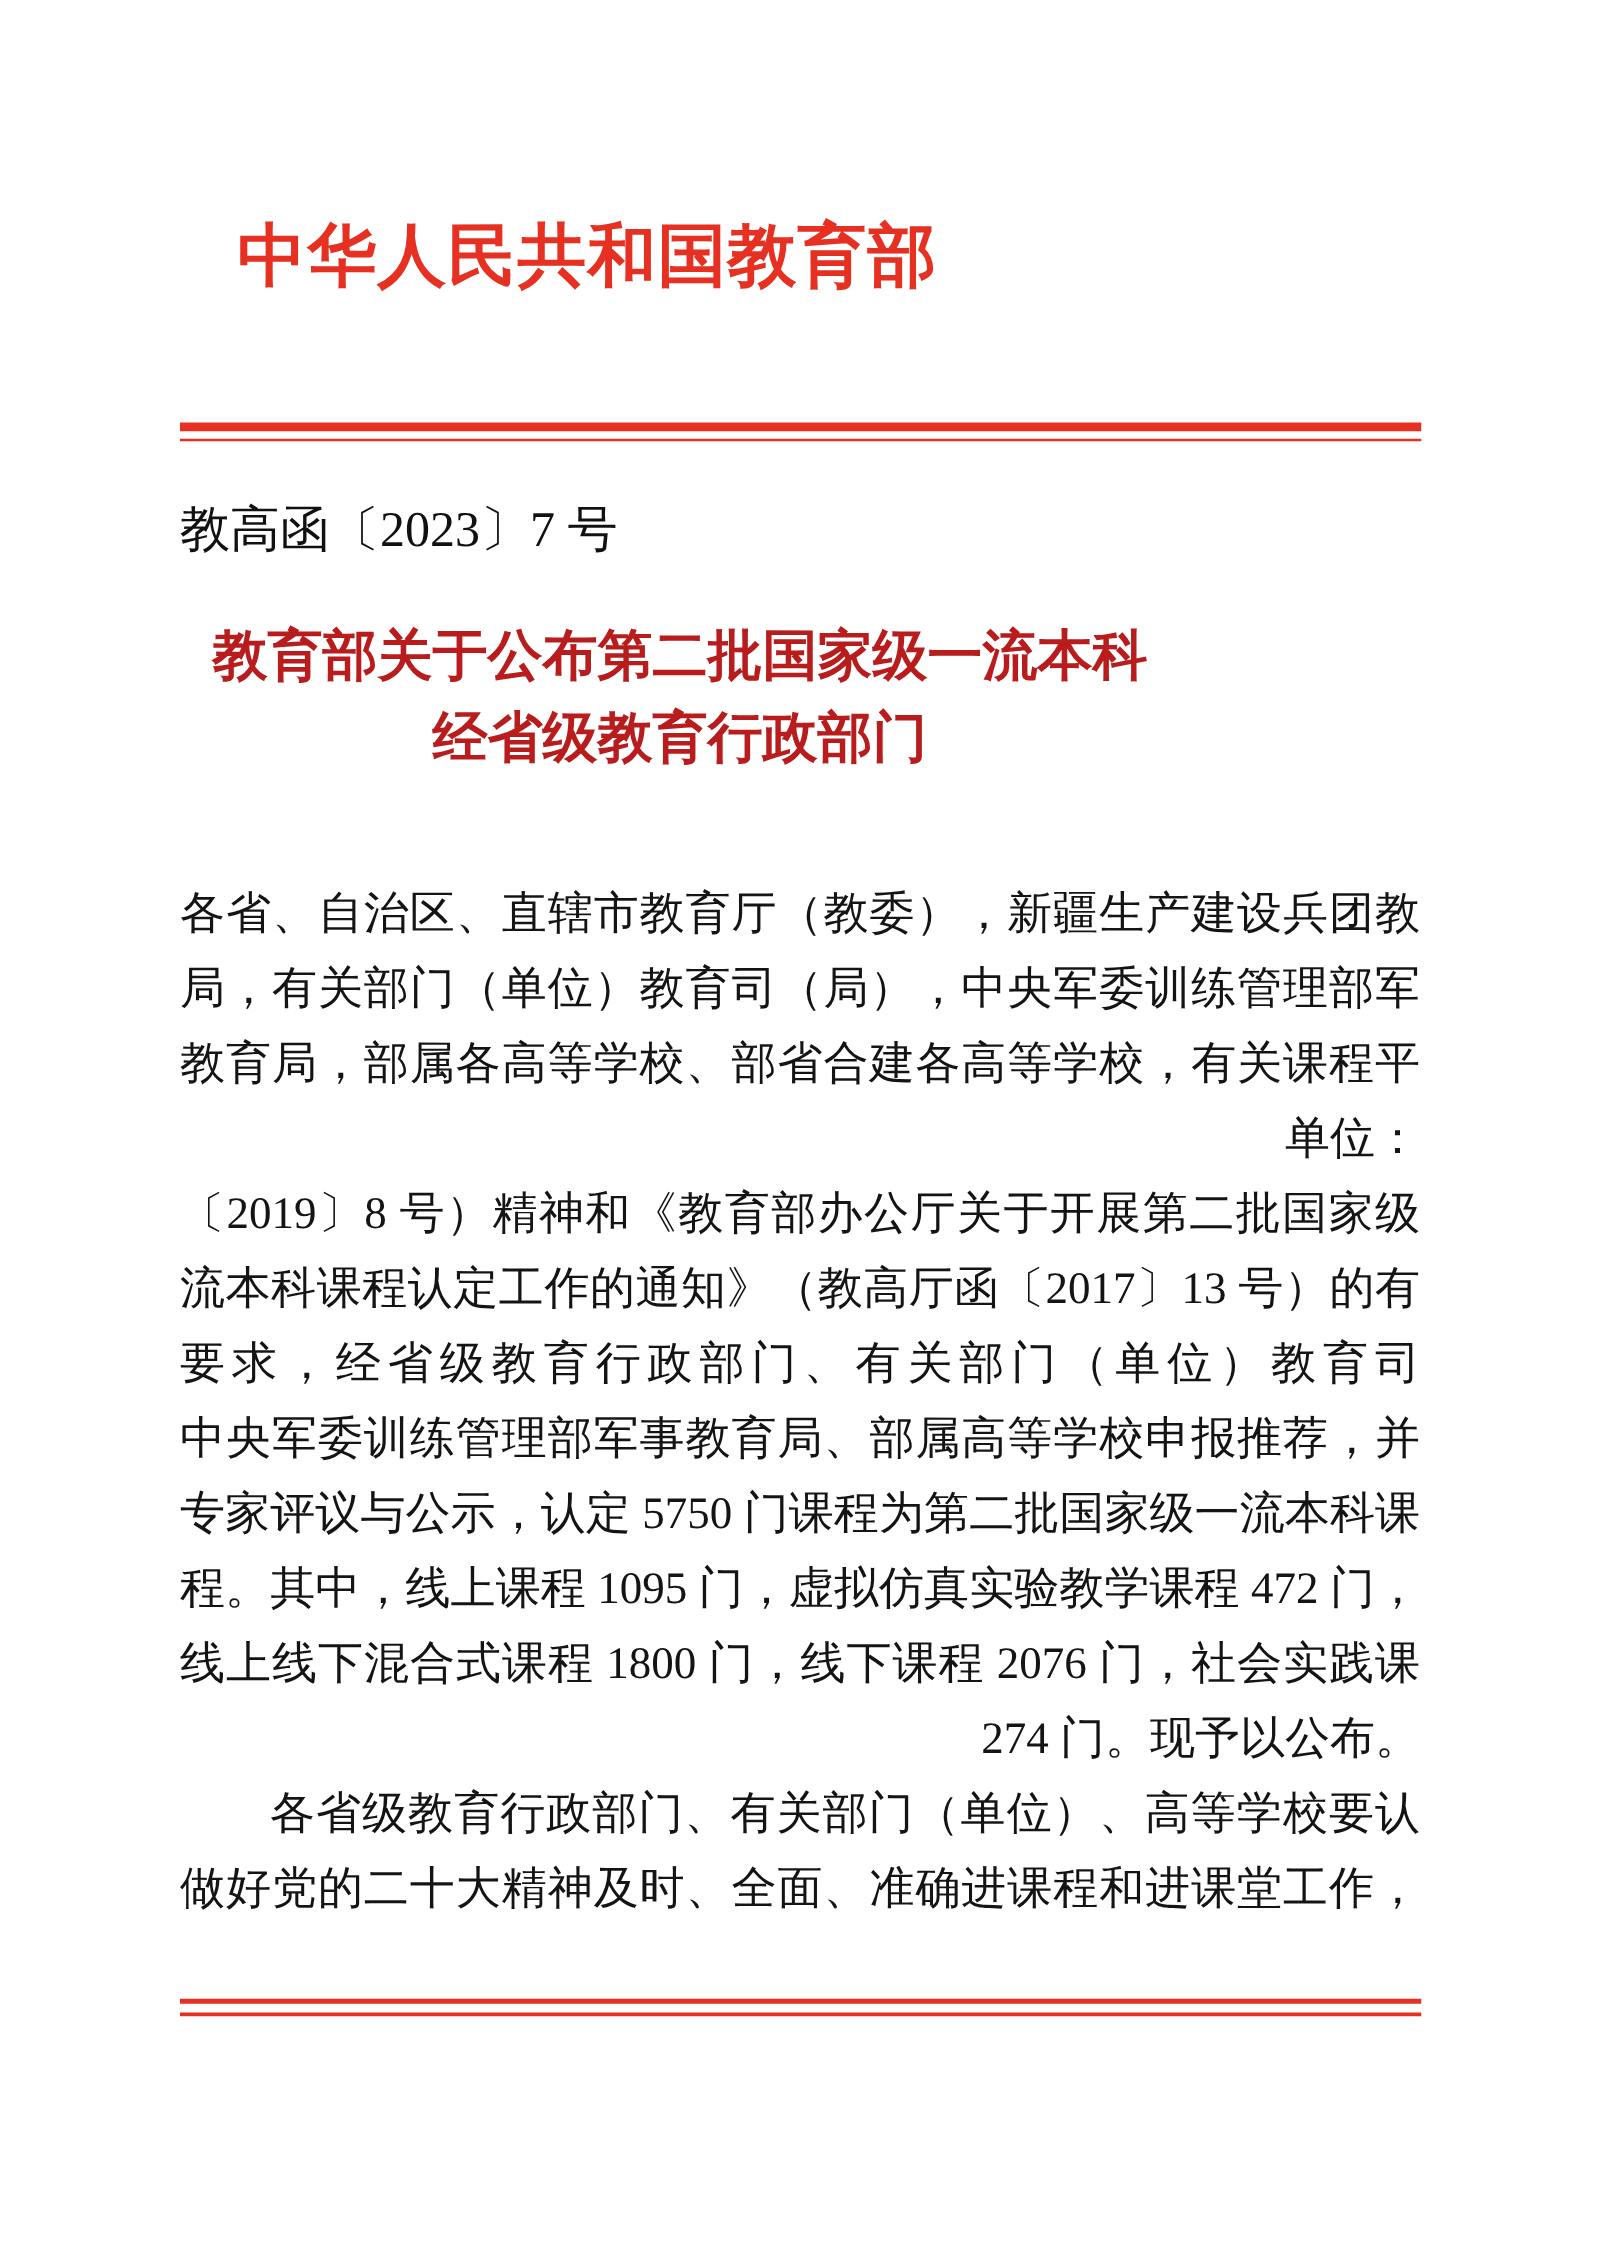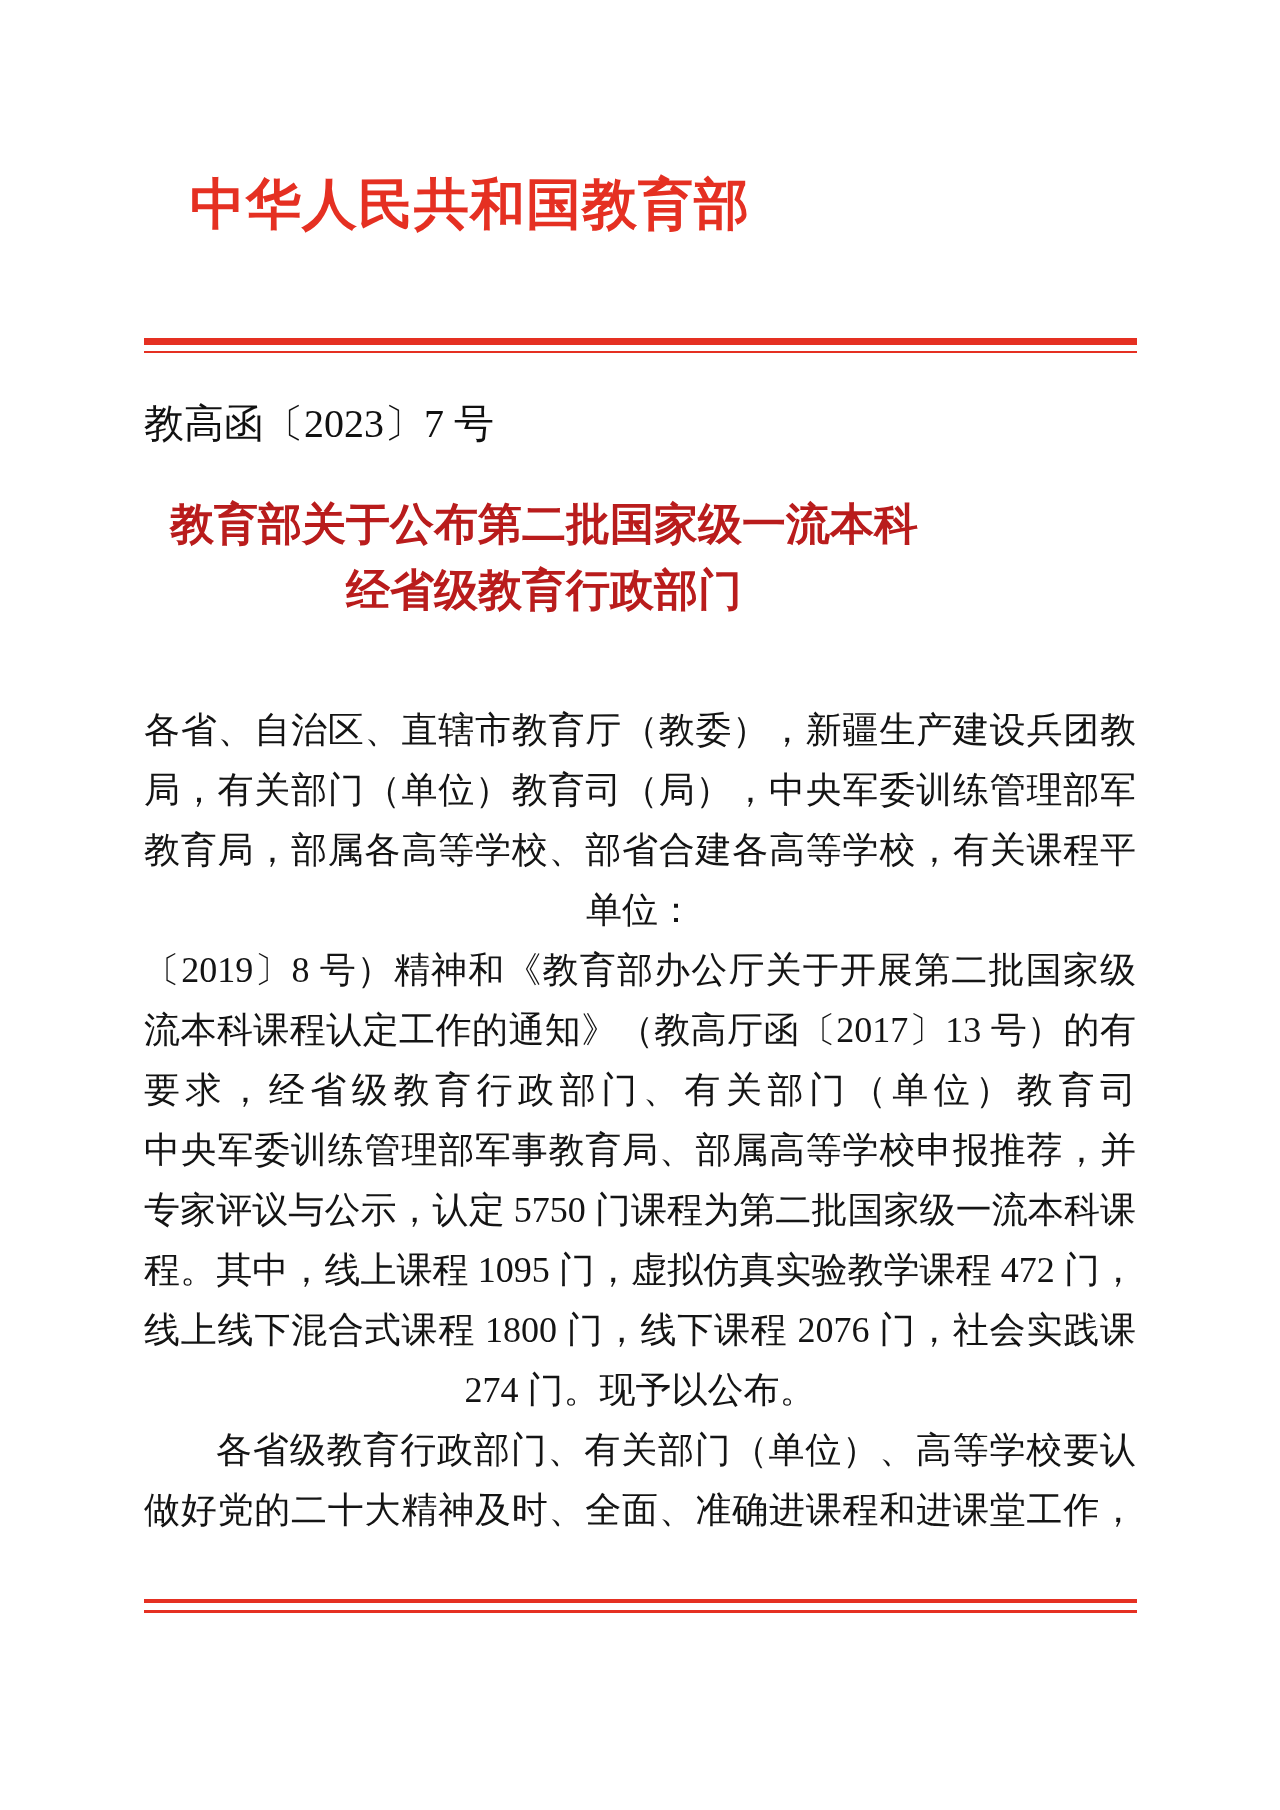--- a/index.html
+++ b/index.html
@@ -66,21 +66,21 @@
     width: 992px;
     font-size: 36px;
     color: #141414;
   }
 
   .line {
     height: 60px;
     line-height: 60px;
     overflow: hidden;
     white-space: nowrap;
-    text-align: center;
+    text-align: right;
   }
   .line.fill {
     white-space: normal;
     text-align: justify;
     text-align-last: justify;
   }
   .line.indent { text-indent: 2em; }
 </style>
 </head>
 <body>

